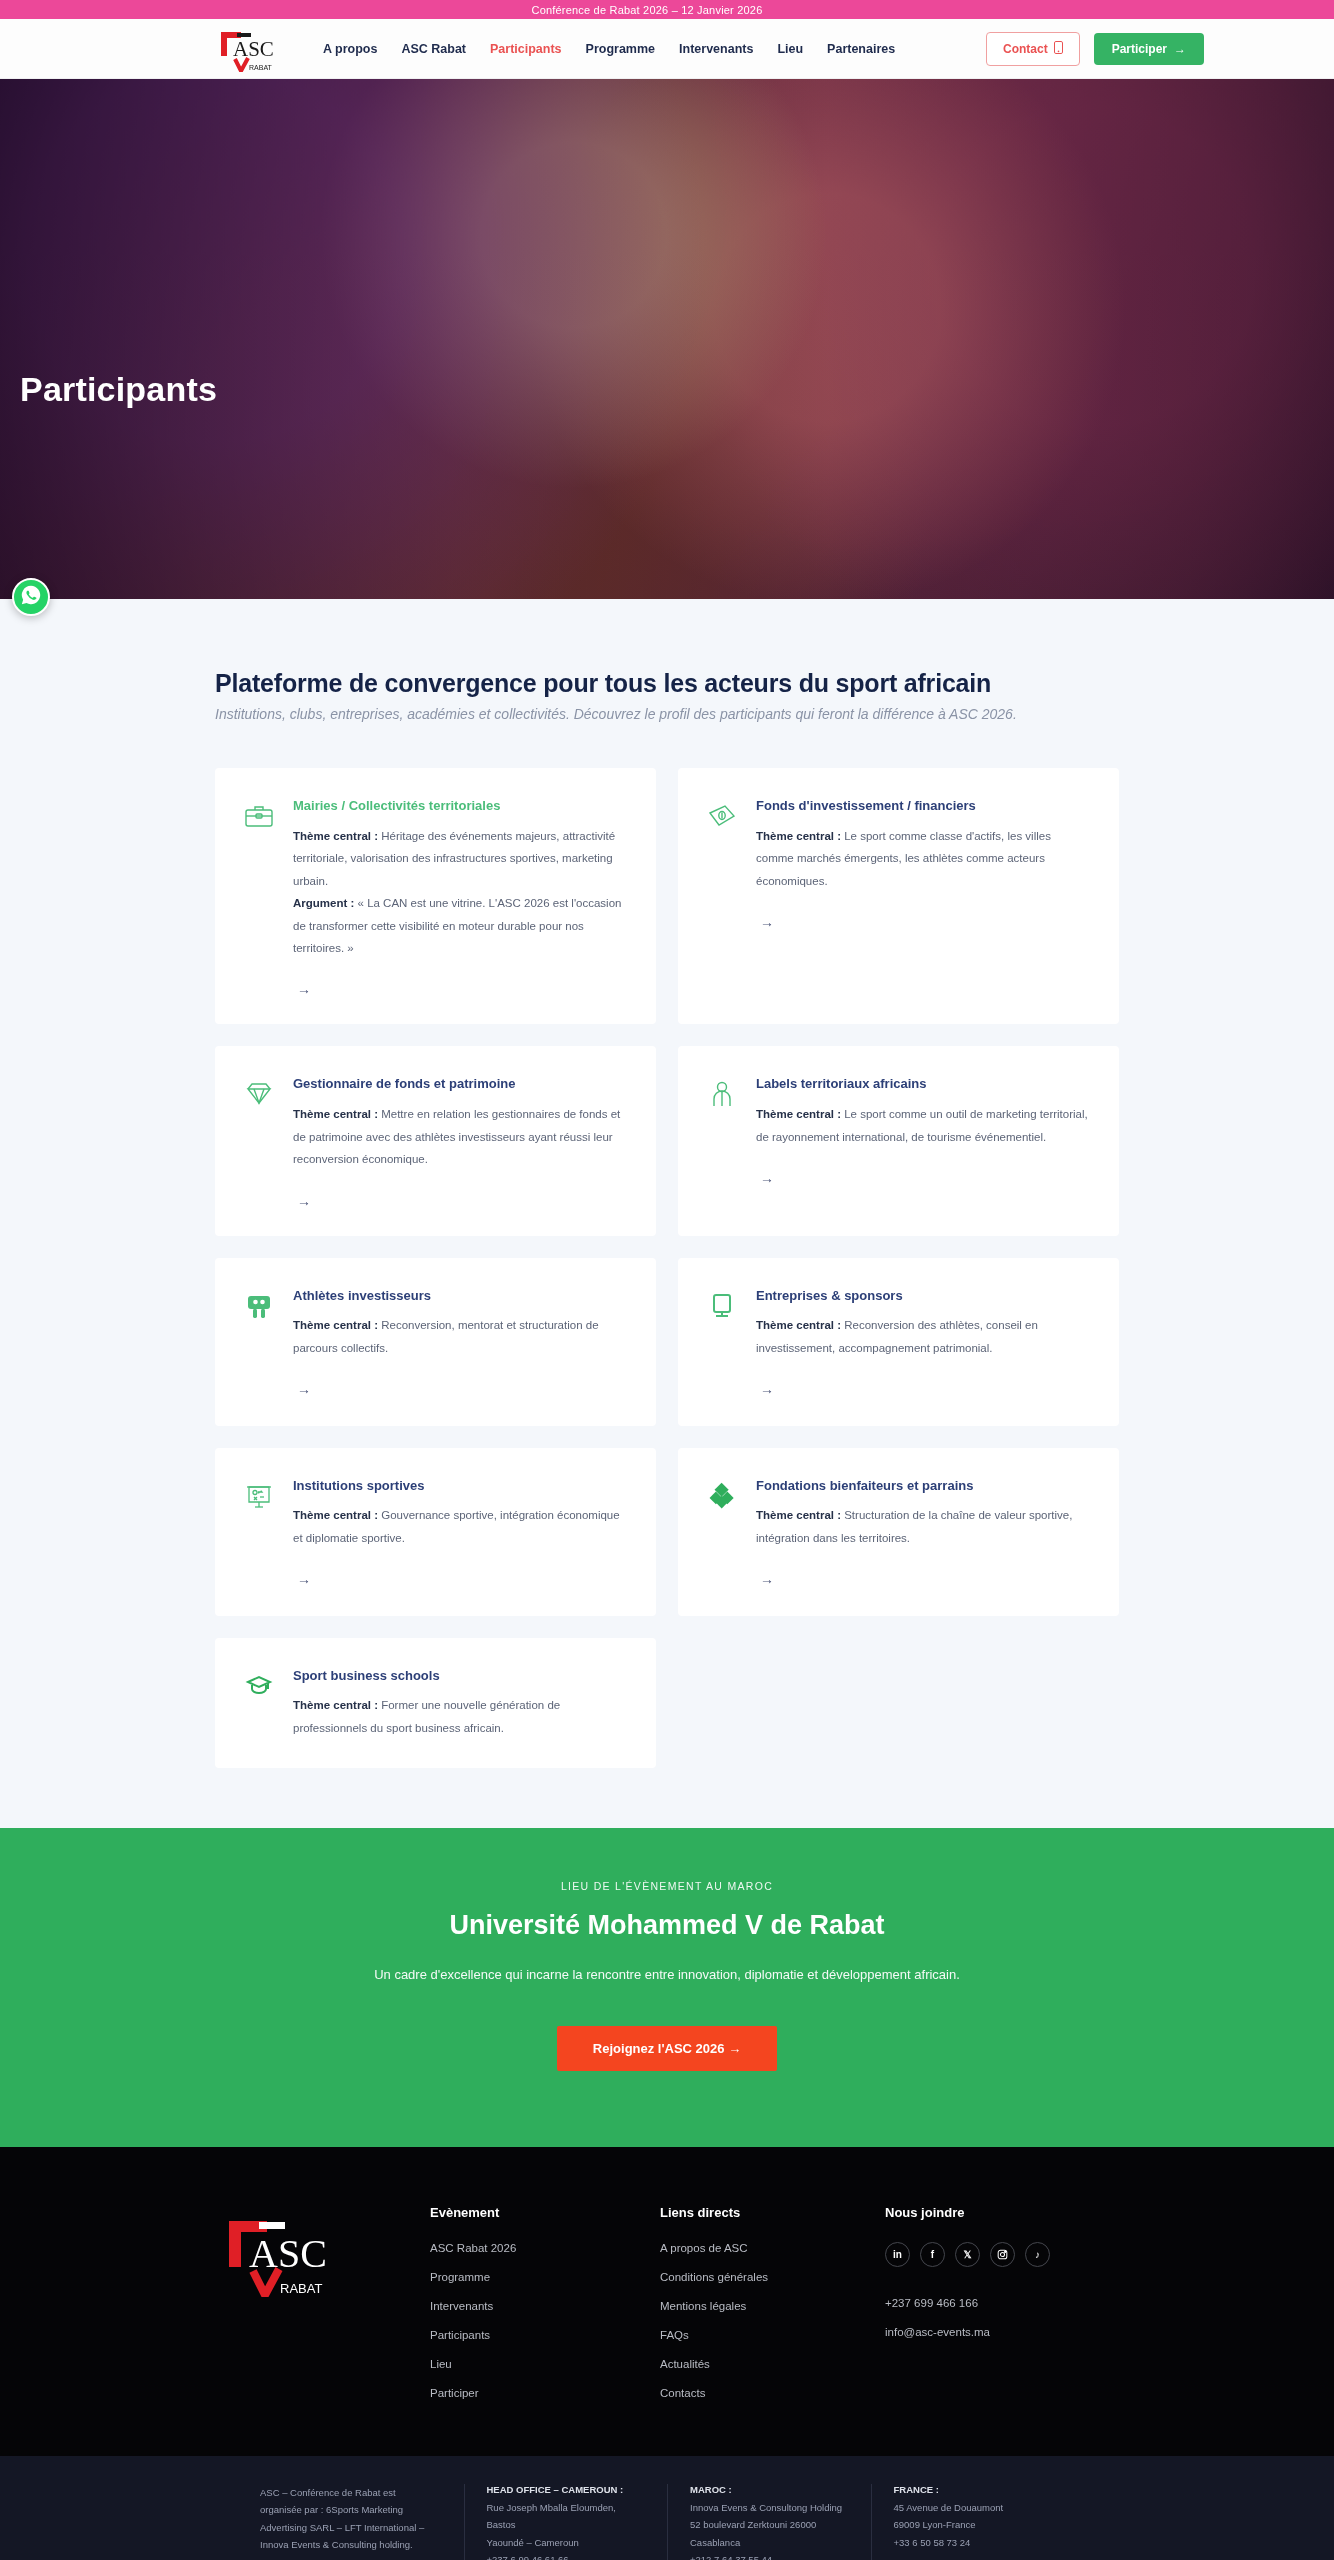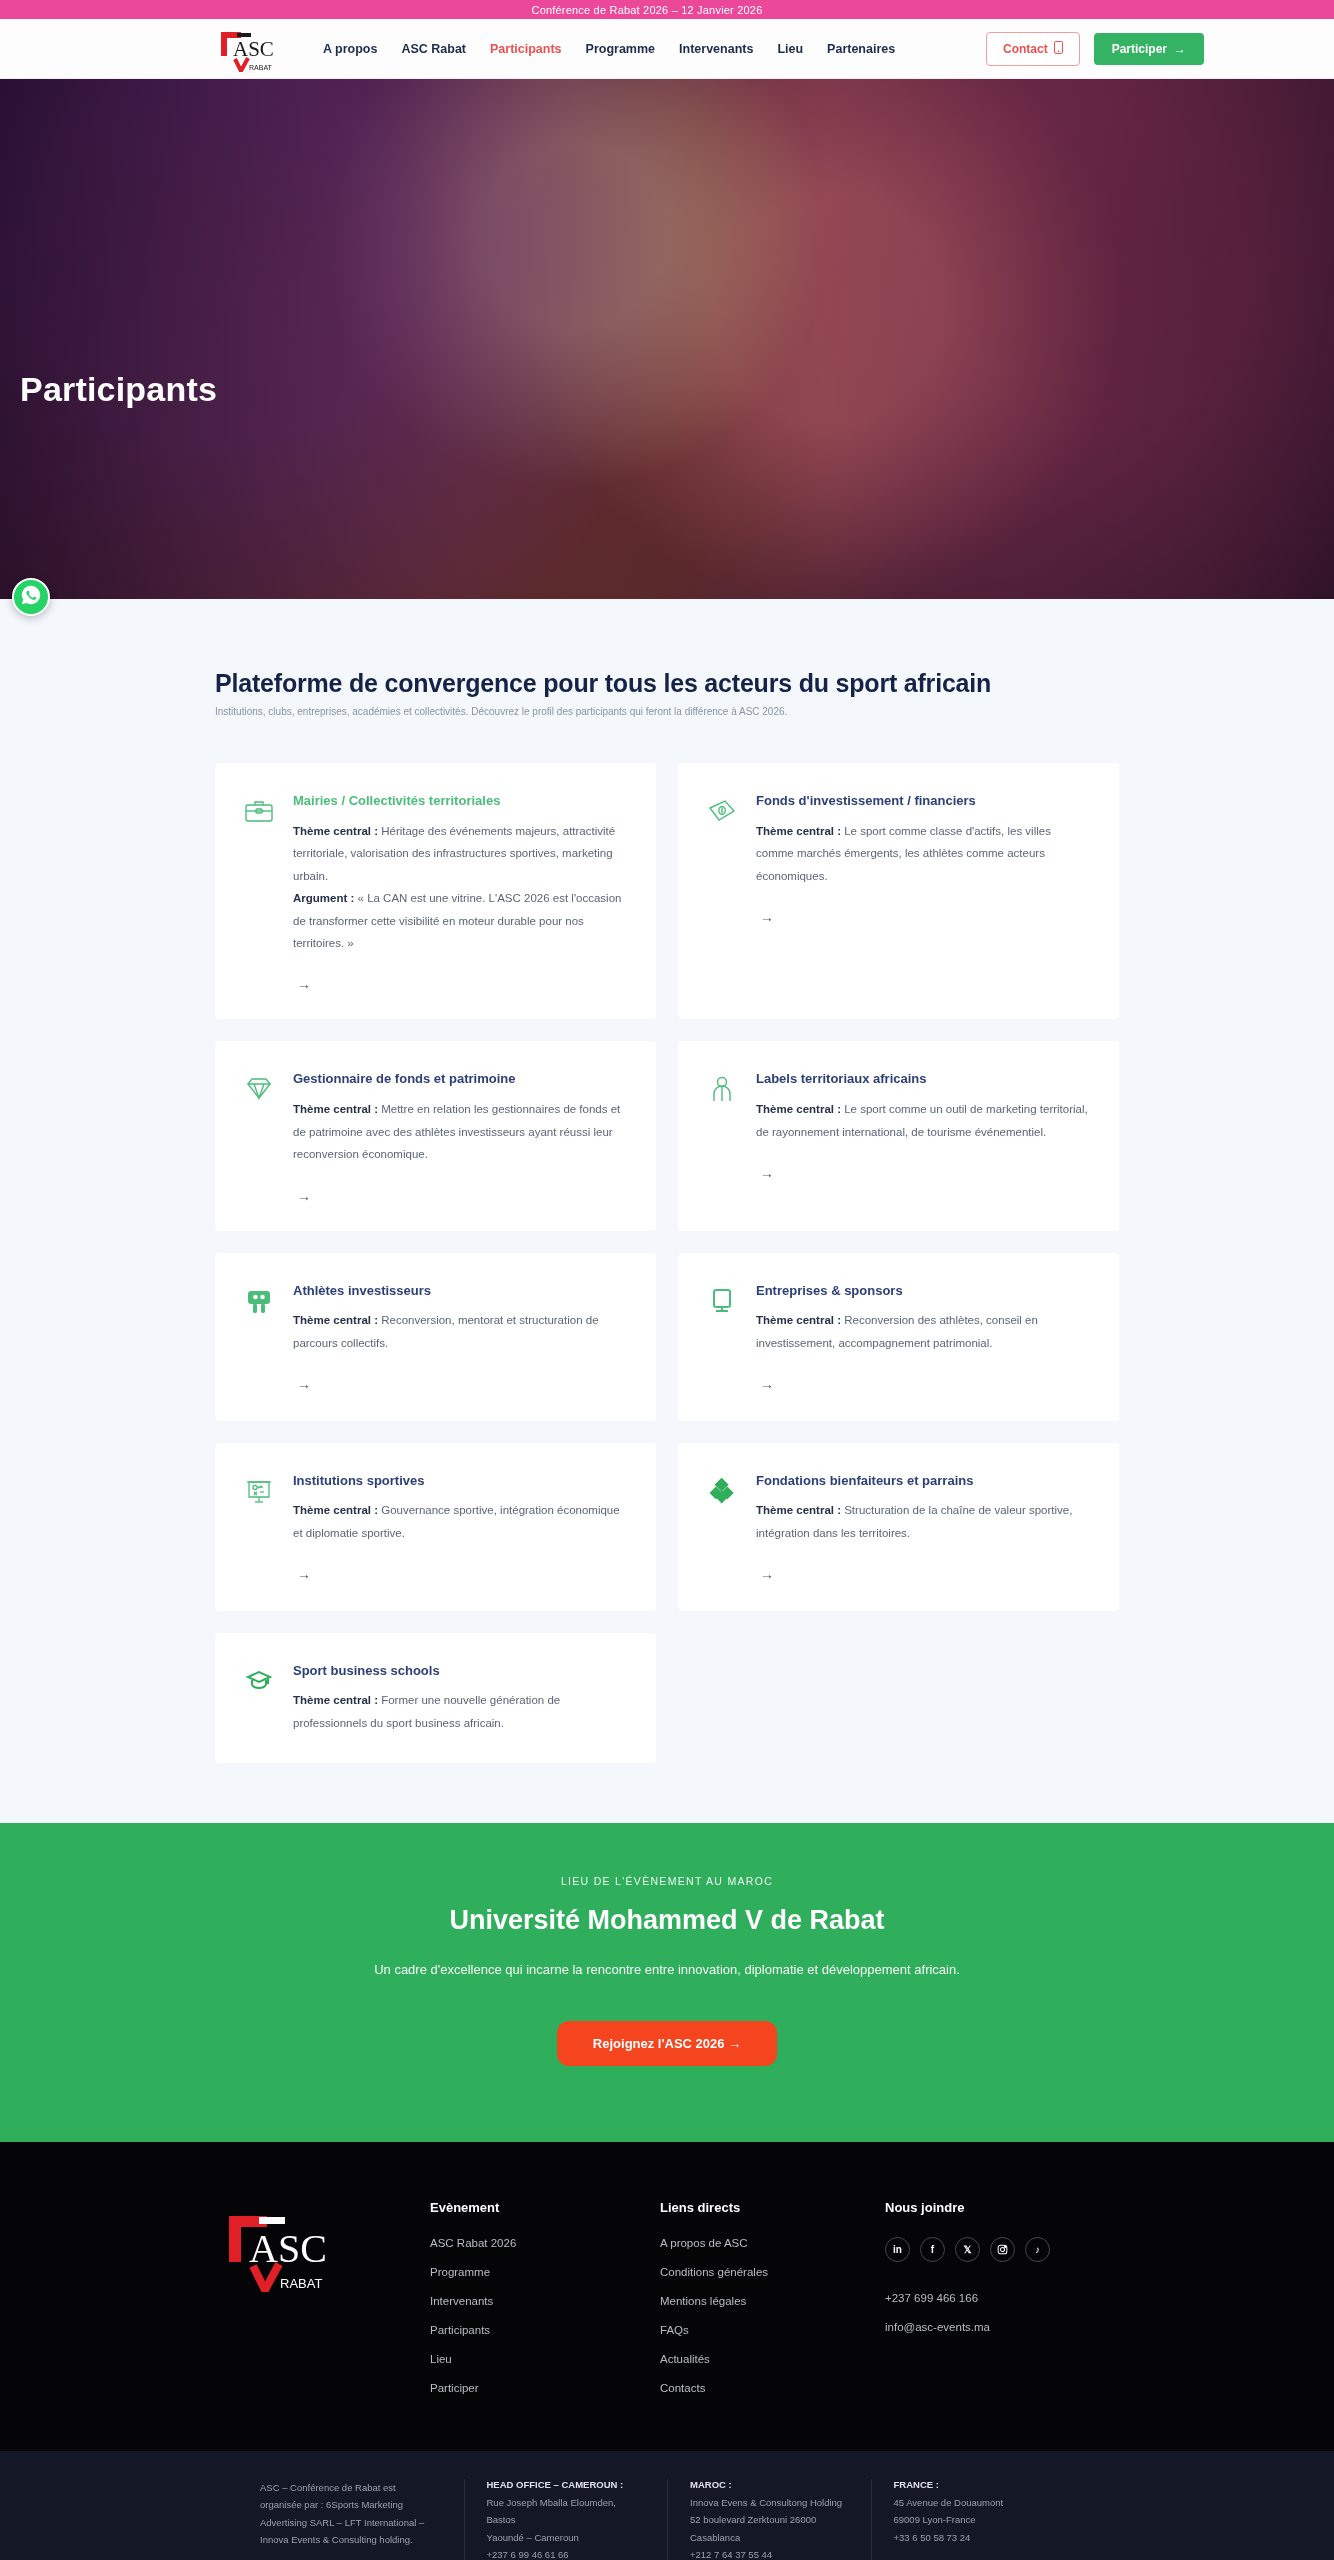--- a/index.html
+++ b/index.html
@@ -144,23 +144,24 @@
   }
   .wrap { width: 1334px; margin: 0 auto; padding: 0 215px; }
   .sec-title {
     font-size: 25px;
     font-weight: 700;
     color: #152347;
     letter-spacing: -.2px;
     margin-bottom: 8px;
   }
   .sec-sub {
-    font-size: 10px;
+    font-size: 14px;
     color: #8a93a6;
     margin-bottom: 46px;
+    font-style: italic;
   }
 
   .grid {
     display: grid;
     grid-template-columns: 1fr 1fr;
     column-gap: 22px;
     row-gap: 22px;
   }
   .card {
     background: #ffffff;
@@ -229,21 +230,21 @@
     margin-bottom: 44px;
   }
   .cta-btn {
     display: inline-block;
     background: #f4451f;
     color: #ffffff;
     font-size: 13px;
     font-weight: 700;
     padding: 15px 36px;
     border: none;
-    border-radius: 12px;
+    border-radius: 2px;
     cursor: pointer;
   }
 
   
   .footer {
     background: #050507;
     padding: 58px 0 40px 0;
   }
   .footer-grid {
     width: 1334px;

